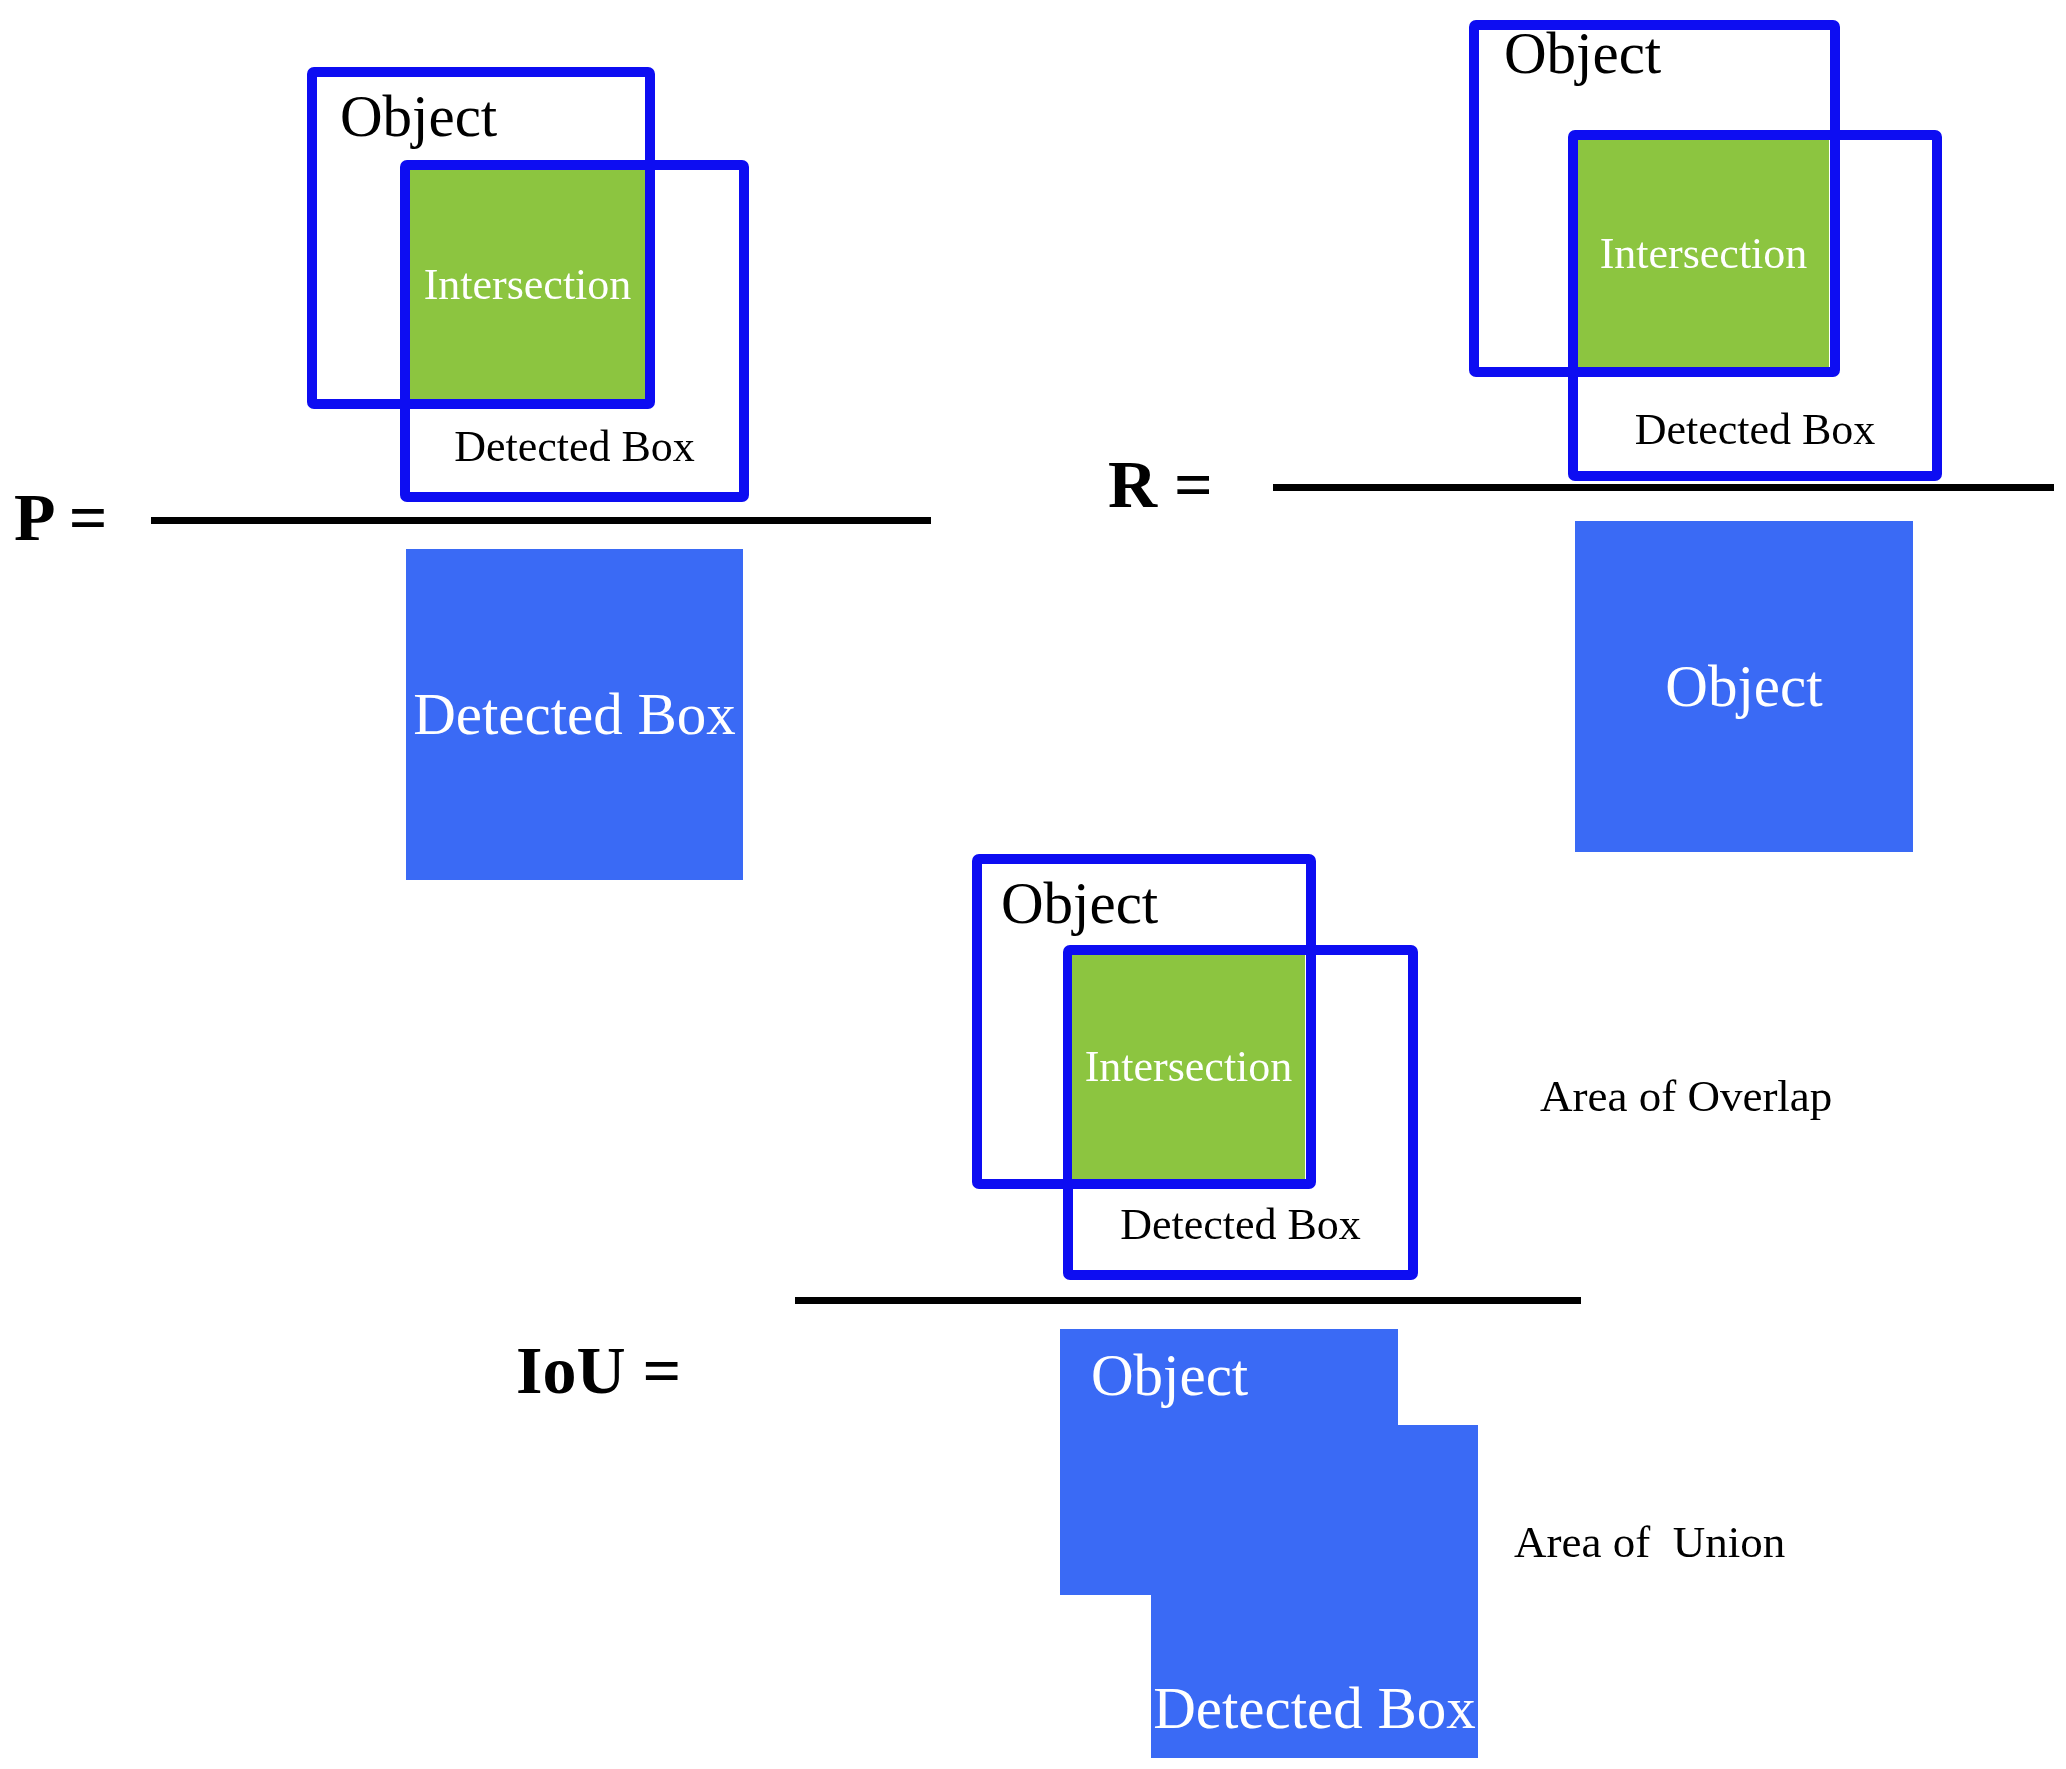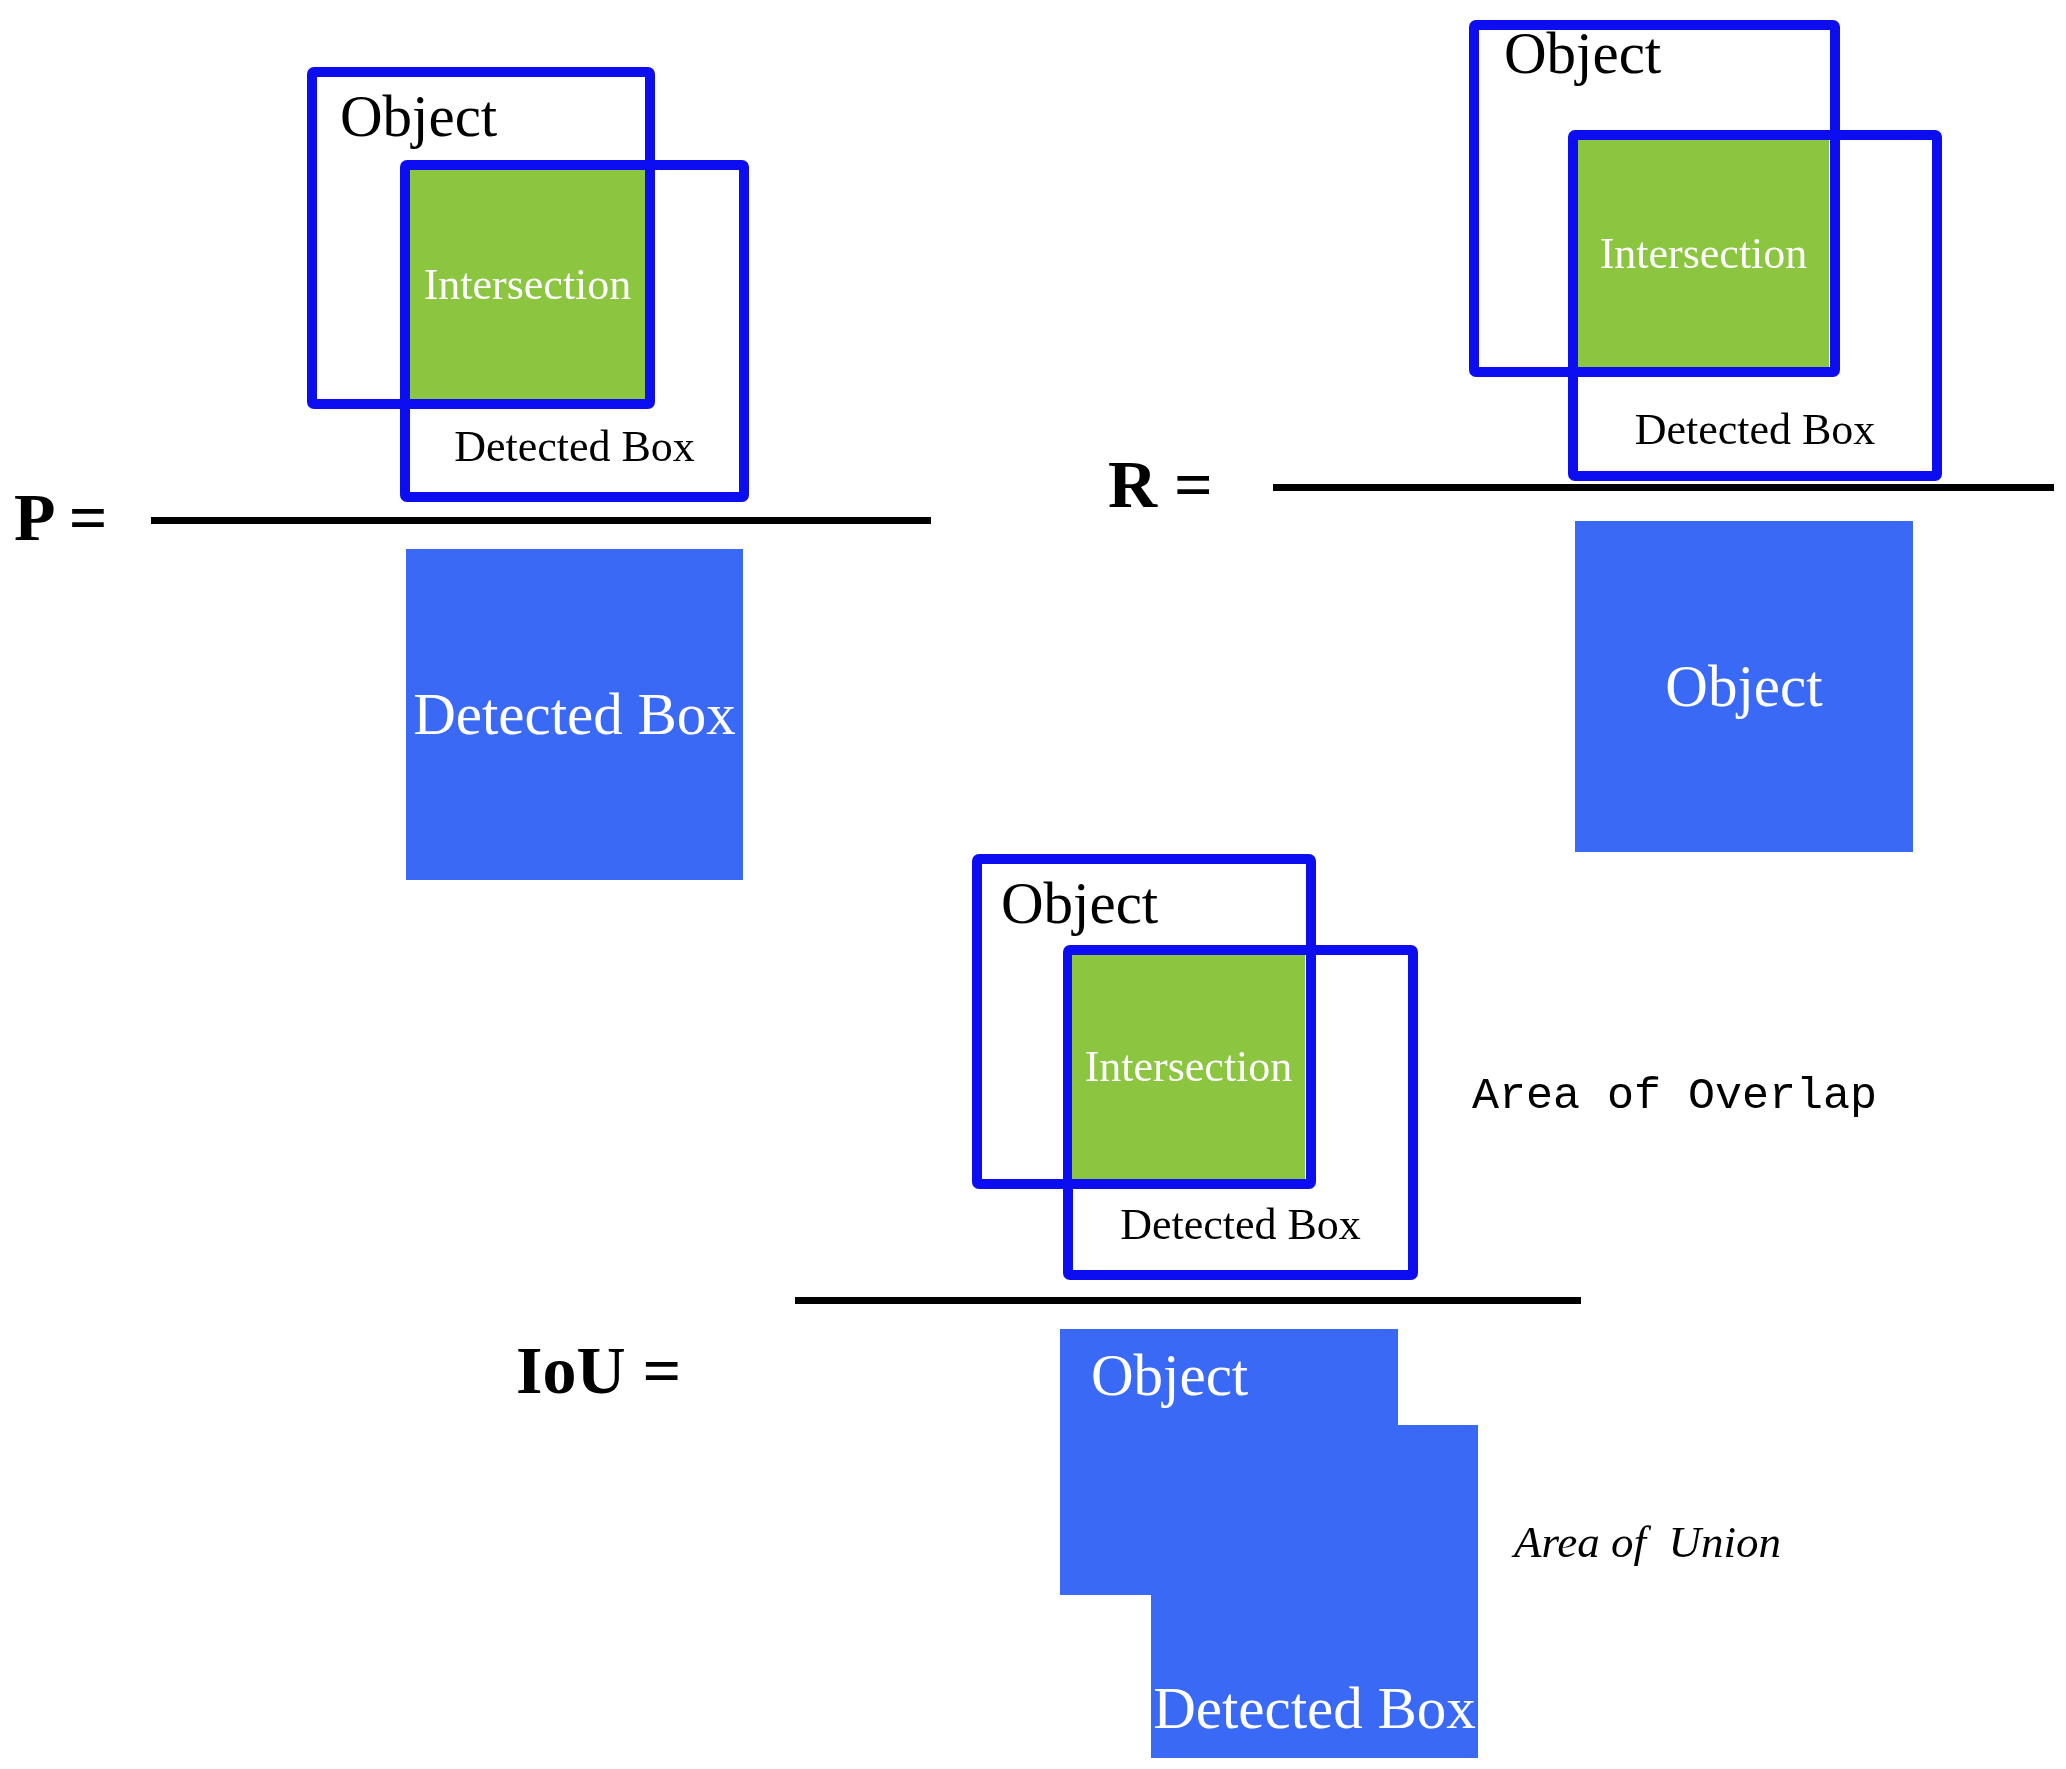--- a/index.html
+++ b/index.html
@@ -86,22 +86,22 @@
   #i-detected-outline{left:1063px;top:945px;width:355px;height:335px;}
   #i-green{left:1072px;top:955px;width:233px;height:224px;}
   #i-object-label{left:1001px;top:874px;}
   #i-detected-label{left:1063px;top:1203px;width:355px;}
   #i-symbol{left:516px;top:1336px;}
   #i-bar{left:795px;top:1297px;width:786px;}
   #i-union-object{left:1060px;top:1329px;width:338px;height:266px;}
   #i-union-object-label{left:31px;top:17px;}
   #i-union-detected{left:1151px;top:1425px;width:327px;height:333px;}
   #i-union-detected-label{left:0;right:0;bottom:20px;text-align:center;}
-  #area-overlap-label{left:1472px;top:1074px;font-family:Liberation Mono, monospace;}
-  #area-union-label{left:1514px;top:1520px;font-style:italic;}
+  #area-overlap-label{left:1540px;top:1074px;}
+  #area-union-label{left:1514px;top:1520px;}
 </style>
 </head>
 <body>
 
 <div id="canvas">
 
   <div>
     <div class="outline-box" id="p-object-outline"></div>
     <div class="outline-box" id="p-detected-outline"></div>
     <div class="green-box" id="p-green">

